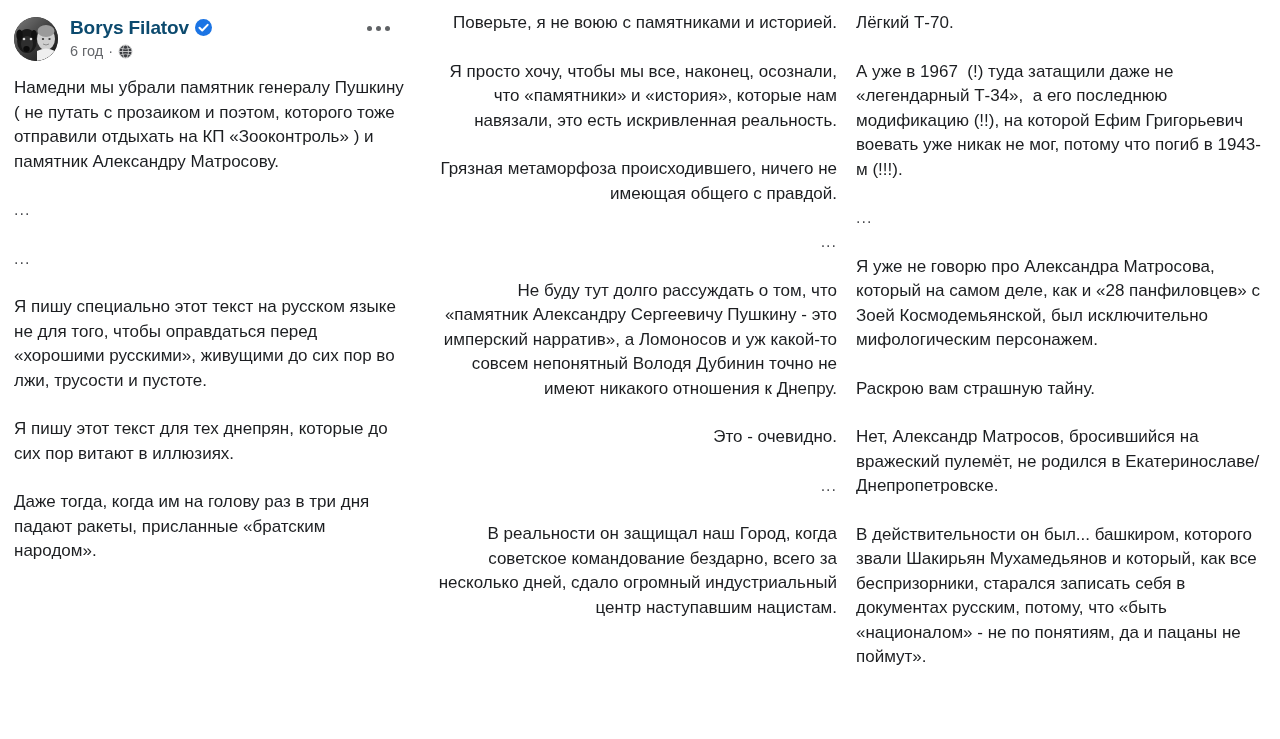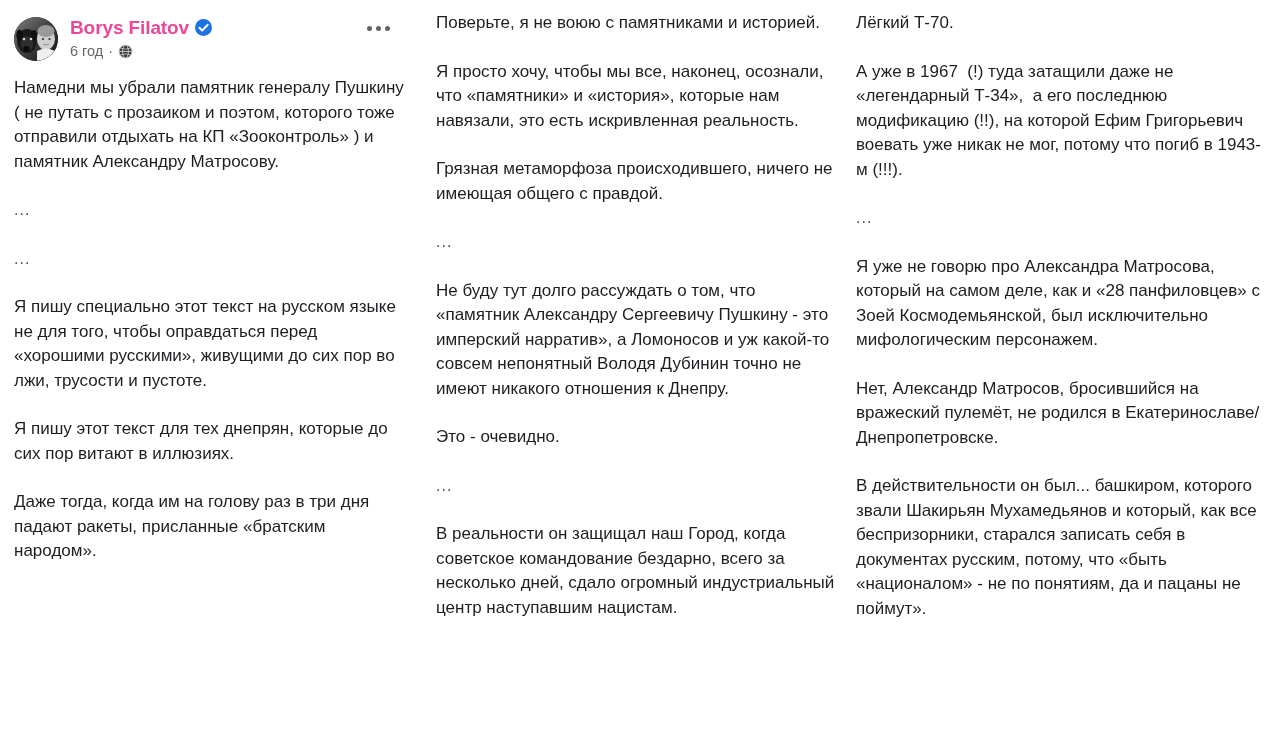--- a/index.html
+++ b/index.html
@@ -21,21 +21,21 @@
     display: flex;
     align-items: flex-start;
   }
 
   .column {
     height: 739px;
     padding: 0;
     position: relative;
   }
   .col-1 { width: 428px; padding-left: 14px; padding-right: 16px; }
-  .col-2 { width: 423px; padding-left: 8px; padding-right: 14px; }
+  .col-2 { width: 423px; padding-left: 8px; padding-right: 14px; text-align: right; }
   .col-3 { width: 429px; padding-left: 5px; padding-right: 10px; }
 
   
   .post-header {
     display: flex;
     align-items: flex-start;
     padding-top: 17px;
     padding-bottom: 0;
     position: relative;
     height: 72px;
@@ -59,21 +59,21 @@
     padding-top: 1px;
   }
   .name-row {
     display: flex;
     align-items: center;
     line-height: 1;
   }
   .author-name {
     font-size: 19px;
     font-weight: bold;
-    color: #ec4899;
+    color: #0c4a6e;
     letter-spacing: -0.1px;
   }
   .verified-badge {
     width: 17px;
     height: 17px;
     margin-left: 6px;
     flex: 0 0 17px;
     display: block;
   }
   .meta-row {
@@ -215,18 +215,19 @@
       <p class="para">В реальности он защищал наш Город, когда советское командование бездарно, всего за несколько дней, сдало огромный индустриальный центр наступавшим нацистам.</p>
     </div>
   </div>
 
   <div class="column col-3">
     <div class="post-body" style="padding-top:11px;">
       <p class="para">Лёгкий Т-70.</p>
       <p class="para">А уже в 1967  (!) туда затащили даже не «легендарный Т-34»,  а его последнюю модификацию (!!), на которой Ефим Григорьевич воевать уже никак не мог, потому что погиб в 1943-м (!!!).</p>
       <p class="para sep">...</p>
       <p class="para">Я уже не говорю про Александра Матросова, который на самом деле, как и «28 панфиловцев» с Зоей Космодемьянской, был исключительно мифологическим персонажем.</p>
+      <p class="para">Раскрою вам страшную тайну.</p>
       <p class="para">Нет, Александр Матросов, бросившийся на вражеский пулемёт, не родился в Екатеринославе/Днепропетровске.</p>
       <p class="para">В действительности он был... башкиром, которого звали Шакирьян Мухамедьянов и который, как все беспризорники, старался записать себя в документах русским, потому, что «быть «националом» - не по понятиям, да и пацаны не поймут».</p>
     </div>
   </div>
 
 </div>
 
 </body></html>

